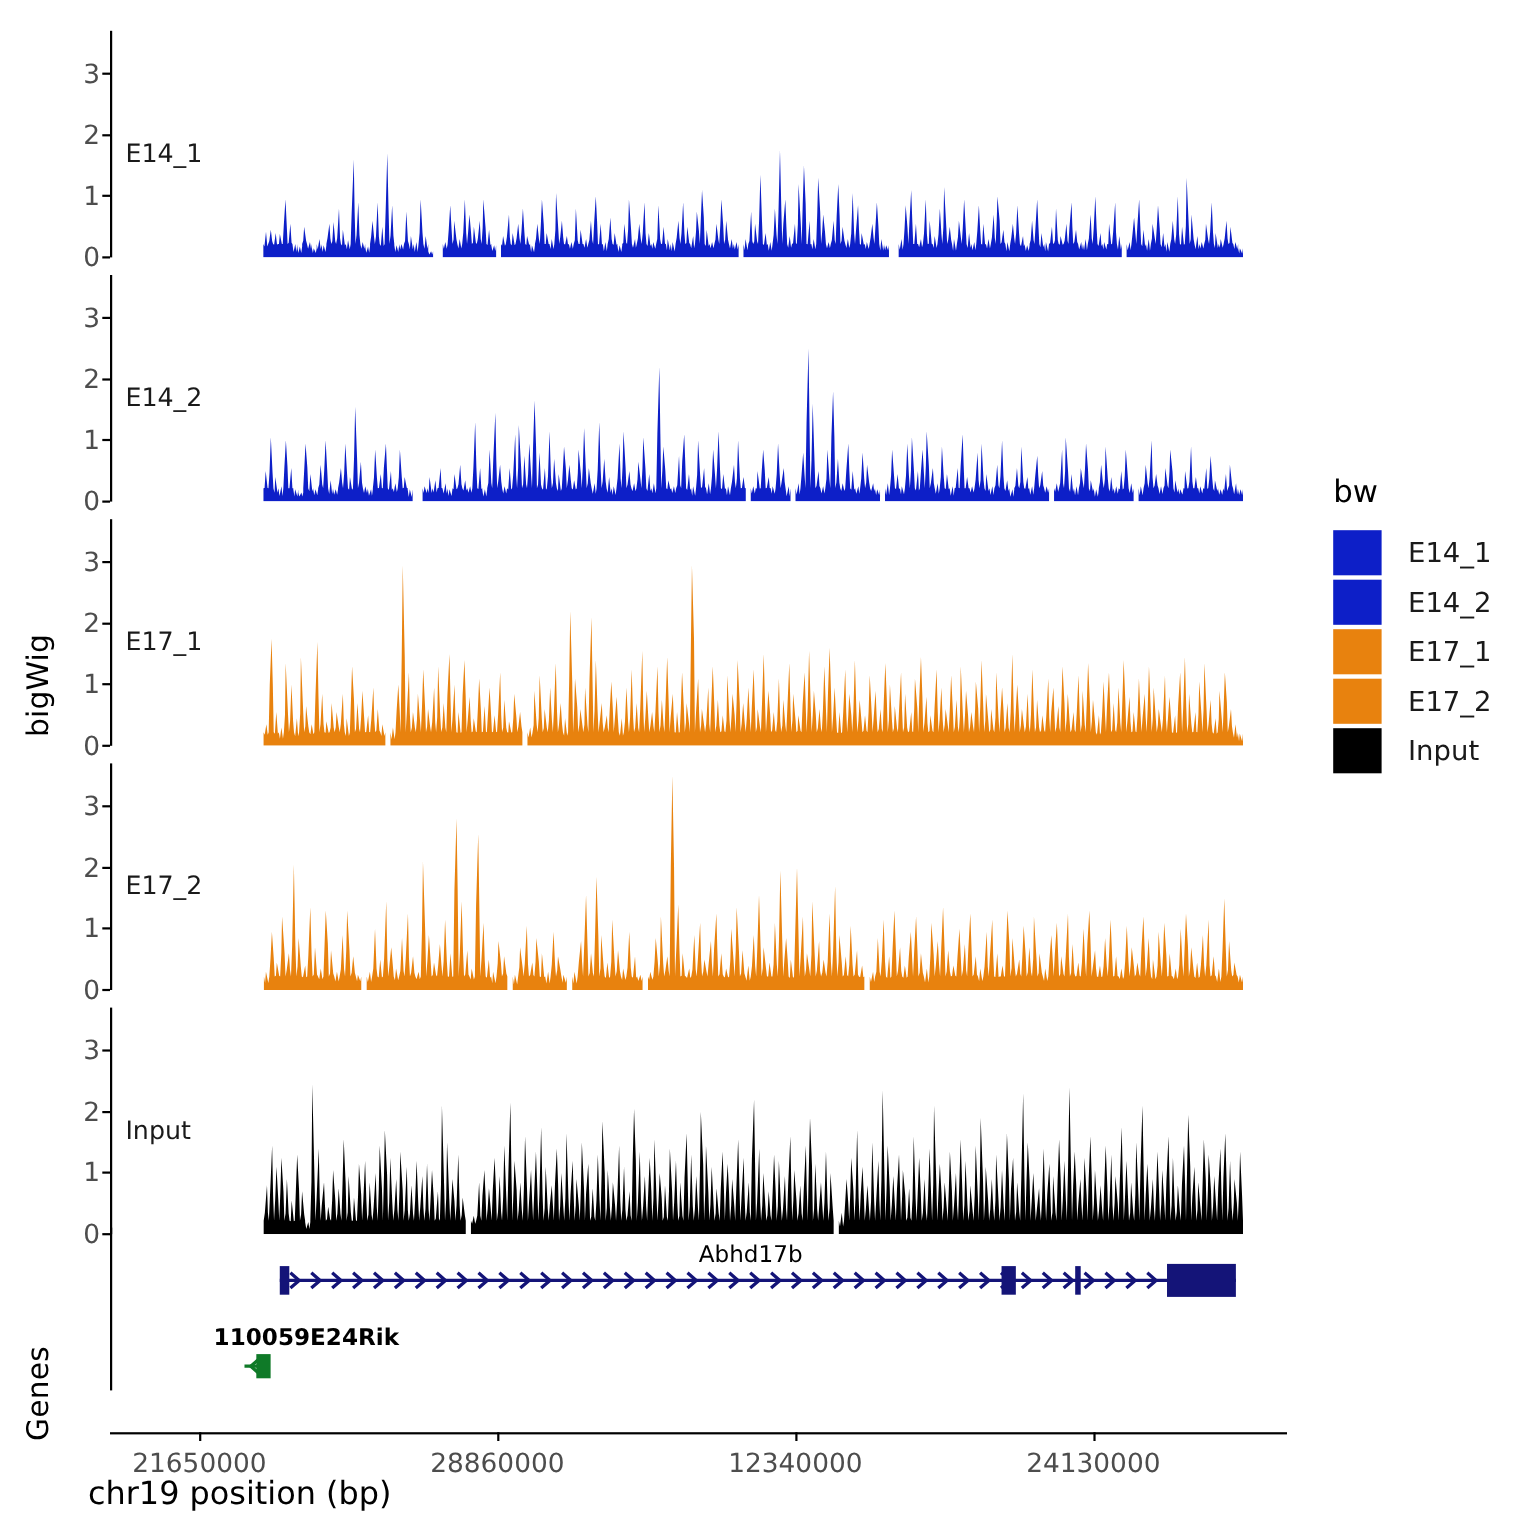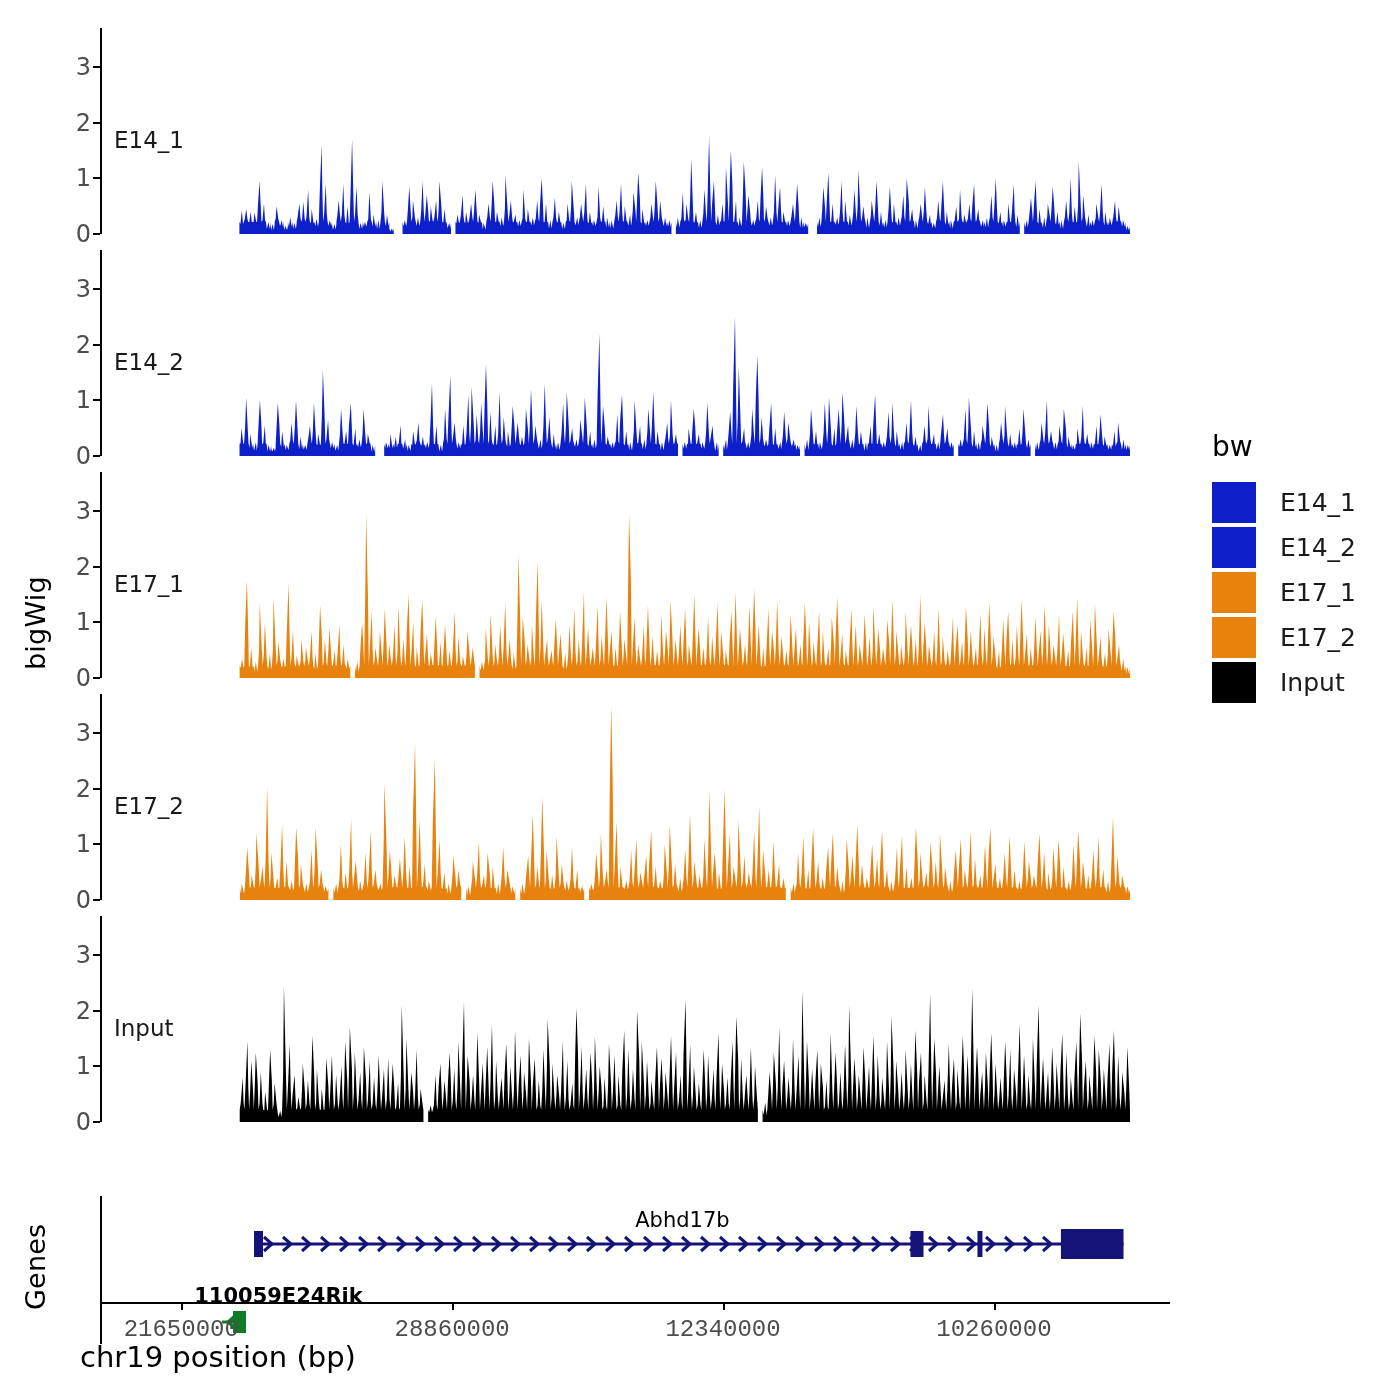--- a/index.html
+++ b/index.html
@@ -42,21 +42,21 @@
   .legend-row{display:flex;align-items:center;height:43px;margin-bottom:2px;}
   .legend-swatch{width:44px;height:41px;flex:0 0 44px;}
   .legend-text{font-size:25px;color:#1a1a1a;margin-left:24px;white-space:nowrap;}
 
   
   #genes-panel{position:absolute;left:100px;}
   #genes-panel .vaxis{width:2px;background:#000;}
   .gene-label{position:absolute;font-size:21px;color:#000;white-space:nowrap;transform:translateX(-50%);}
 
   
-  #xaxis{position:absolute;left:100px;font-family:Liberation Mono, monospace;}
+  #xaxis{position:absolute;left:100px;}
   #xaxis .xline{position:absolute;left:0;top:0;height:2px;background:#000;}
   #xaxis .xtick{position:absolute;top:0;width:2px;height:8px;background:#000;}
   #xaxis .xticklabel{
     position:absolute;top:14px;transform:translateX(-50%);
     font-size:24px;color:#4d4d4d;white-space:nowrap;
   }
   #xaxis-title{
     position:absolute;width:1100px;left:80px;top:1340px;
     font-size:29px;color:#000;
   }
@@ -150,21 +150,21 @@
         <div class="ticklabel" style="top:38.972972972973px;">3</div>
         <div class="panel-label" style="left:14px;top:98.64864864864866px;">Input</div>
         <div class="plotwrap" style="left:135px;width:895px;height:206px;">
           <svg width="895" height="206" viewBox="0 0 895 206">
             <path d="M 0 206 L 0.00 206 L 4.71 206 L 4.71 193.75 L 5.75 186.63 L 7.71 161.46 L 8.57 186.63 L 9.42 193.75 L 9.42 193.75 L 10.46 170.69 L 12.41 125.27 L 13.28 170.69 L 14.13 193.75 L 14.13 193.75 L 15.17 174.33 L 16.33 144.76 L 17.99 174.33 L 18.84 193.75 L 18.84 193.75 L 19.88 167.41 L 20.81 136.41 L 22.70 167.41 L 23.55 193.75 L 23.55 193.75 L 24.59 187.07 L 25.82 155.89 L 27.42 187.07 L 28.26 193.75 L 28.26 193.75 L 29.30 194.28 L 30.14 175.38 L 32.13 194.28 L 32.97 193.75 L 32.97 193.75 L 34.01 165.00 L 35.17 133.62 L 36.84 165.00 L 37.68 193.75 L 37.68 193.75 L 38.72 188.03 L 39.63 167.03 L 41.55 188.03 L 42.39 193.75 L 42.39 194.86 L 43.43 201.20 L 45.28 194.86 L 46.26 201.20 L 47.11 194.86 L 47.11 193.75 L 48.14 158.15 L 48.91 69.59 L 50.97 158.15 L 51.82 193.75 L 51.82 193.75 L 52.85 172.73 L 54.77 128.05 L 55.68 172.73 L 56.53 193.75 L 56.53 193.75 L 57.56 179.13 L 59.56 158.68 L 60.39 179.13 L 61.24 193.75 L 61.24 193.75 L 62.27 192.18 L 63.33 180.95 L 65.10 192.18 L 65.95 193.75 L 65.95 193.75 L 66.98 174.76 L 67.82 147.54 L 69.81 174.76 L 70.66 193.75 L 70.66 193.75 L 71.69 187.51 L 72.92 164.24 L 74.52 187.51 L 75.37 193.75 L 75.37 193.75 L 76.40 159.62 L 77.47 119.70 L 79.23 159.62 L 80.08 193.75 L 80.08 193.75 L 81.12 186.13 L 81.92 153.11 L 83.94 186.13 L 84.79 193.75 L 84.79 193.75 L 85.83 193.82 L 86.79 172.59 L 88.65 193.82 L 89.50 193.75 L 89.50 193.75 L 90.54 170.15 L 91.34 141.97 L 93.36 170.15 L 94.21 193.75 L 94.21 193.75 L 95.25 175.61 L 96.92 139.19 L 98.07 175.61 L 98.92 193.75 L 98.92 193.75 L 99.96 188.00 L 101.09 158.68 L 102.78 188.00 L 103.63 193.75 L 103.63 193.75 L 104.67 181.26 L 106.53 150.32 L 107.49 181.26 L 108.34 193.75 L 108.34 193.75 L 109.38 164.22 L 110.18 125.27 L 112.20 164.22 L 113.05 193.75 L 113.05 193.75 L 114.09 152.19 L 114.86 111.35 L 116.92 152.19 L 117.76 193.75 L 117.76 193.75 L 118.80 177.38 L 119.85 136.41 L 121.63 177.38 L 122.47 193.75 L 122.47 193.75 L 123.51 183.97 L 125.20 155.89 L 126.34 183.97 L 127.18 193.75 L 127.18 193.75 L 128.22 165.62 L 128.90 130.84 L 131.05 165.62 L 131.89 193.75 L 131.89 193.75 L 132.93 183.95 L 134.81 144.76 L 135.76 183.95 L 136.61 193.75 L 136.61 193.75 L 137.64 187.48 L 139.08 161.46 L 140.47 187.48 L 141.32 193.75 L 141.32 193.75 L 142.35 176.15 L 143.74 139.19 L 145.18 176.15 L 146.03 193.75 L 146.03 193.75 L 147.06 181.38 L 148.95 153.11 L 149.89 181.38 L 150.74 193.75 L 150.74 193.75 L 151.77 183.39 L 153.22 141.97 L 154.60 183.39 L 155.45 193.75 L 155.45 193.75 L 156.48 172.81 L 157.74 147.54 L 159.31 172.81 L 160.16 193.75 L 160.16 193.75 L 161.19 191.62 L 163.14 167.03 L 164.02 191.62 L 164.87 193.75 L 164.87 193.75 L 165.90 160.90 L 166.76 89.08 L 168.73 160.90 L 169.58 193.75 L 169.58 193.75 L 170.62 173.84 L 171.41 122.49 L 173.44 173.84 L 174.29 193.75 L 174.29 193.75 L 175.33 176.34 L 176.33 155.89 L 178.15 176.34 L 179.00 193.75 L 179.00 193.75 L 180.04 179.95 L 181.63 133.62 L 182.86 179.95 L 183.71 193.75 L 183.71 193.75 L 184.75 188.52 L 185.61 172.59 L 187.57 188.52 L 188.42 193.75 L 188.42 206 L 193.13 206 L 193.13 193.75 L 194.17 196.42 L 195.69 189.30 L 196.99 196.42 L 197.84 193.75 L 197.84 193.75 L 198.88 189.29 L 200.57 158.68 L 201.70 189.29 L 202.55 193.75 L 202.55 193.75 L 203.59 171.08 L 205.36 147.54 L 206.42 171.08 L 207.26 193.75 L 207.26 193.75 L 208.30 183.41 L 209.51 164.24 L 211.13 183.41 L 211.97 193.75 L 211.97 193.75 L 213.01 165.11 L 214.63 136.41 L 215.84 165.11 L 216.68 193.75 L 216.68 193.75 L 217.72 185.87 L 219.26 153.11 L 220.55 185.87 L 221.39 193.75 L 221.39 193.75 L 222.43 171.96 L 223.46 125.27 L 225.26 171.96 L 226.11 193.75 L 226.11 193.75 L 227.14 150.91 L 228.99 86.30 L 229.97 150.91 L 230.82 193.75 L 230.82 193.75 L 231.85 165.99 L 232.70 139.19 L 234.68 165.99 L 235.53 193.75 L 235.53 193.75 L 236.56 183.93 L 238.06 158.68 L 239.39 183.93 L 240.24 193.75 L 240.24 193.75 L 241.27 164.52 L 242.33 116.92 L 244.10 164.52 L 244.95 193.75 L 244.95 193.75 L 245.98 175.97 L 247.76 147.54 L 248.81 175.97 L 249.66 193.75 L 249.66 193.75 L 250.69 167.05 L 252.23 130.84 L 253.52 167.05 L 254.37 193.75 L 254.37 193.75 L 255.40 169.33 L 256.96 108.57 L 258.23 169.33 L 259.08 193.75 L 259.08 193.75 L 260.12 182.67 L 261.10 144.76 L 262.94 182.67 L 263.79 193.75 L 263.79 193.75 L 264.83 179.65 L 266.61 161.46 L 267.65 179.65 L 268.50 193.75 L 268.50 193.75 L 269.54 160.15 L 271.20 128.05 L 272.36 160.15 L 273.21 193.75 L 273.21 193.75 L 274.25 180.31 L 275.35 150.32 L 277.07 180.31 L 277.92 193.75 L 277.92 193.75 L 278.96 173.34 L 280.03 114.14 L 281.78 173.34 L 282.63 193.75 L 282.63 193.75 L 283.67 169.58 L 285.60 139.19 L 286.49 169.58 L 287.34 193.75 L 287.34 193.75 L 288.38 179.73 L 289.08 155.89 L 291.20 179.73 L 292.05 193.75 L 292.05 193.75 L 293.09 164.19 L 293.95 122.49 L 295.92 164.19 L 296.76 193.75 L 296.76 193.75 L 297.80 168.78 L 299.78 141.97 L 300.63 168.78 L 301.47 193.75 L 301.47 193.75 L 302.51 190.03 L 303.81 164.24 L 305.34 190.03 L 306.18 193.75 L 306.18 193.75 L 307.22 175.58 L 308.47 133.62 L 310.05 175.58 L 310.89 193.75 L 310.89 193.75 L 311.93 150.56 L 312.63 103.00 L 314.76 150.56 L 315.61 193.75 L 315.61 193.75 L 316.64 182.07 L 317.53 147.54 L 319.47 182.07 L 320.32 193.75 L 320.32 193.75 L 321.35 180.12 L 322.18 158.68 L 324.18 180.12 L 325.03 193.75 L 325.03 193.75 L 326.06 175.43 L 327.84 125.27 L 328.89 175.43 L 329.74 193.75 L 329.74 193.75 L 330.77 183.87 L 332.31 144.76 L 333.60 183.87 L 334.45 193.75 L 334.45 193.75 L 335.48 188.84 L 337.32 167.03 L 338.31 188.84 L 339.16 193.75 L 339.16 193.75 L 340.19 138.54 L 341.43 91.86 L 343.02 138.54 L 343.87 193.75 L 343.87 193.75 L 344.90 177.07 L 346.64 130.84 L 347.73 177.07 L 348.58 193.75 L 348.58 193.75 L 349.62 181.35 L 351.25 153.11 L 352.44 181.35 L 353.29 193.75 L 353.29 193.75 L 354.33 167.11 L 355.62 136.41 L 357.15 167.11 L 358.00 193.75 L 358.00 193.75 L 359.04 173.43 L 359.91 119.70 L 361.86 173.43 L 362.71 193.75 L 362.71 193.75 L 363.75 173.24 L 364.74 150.32 L 366.57 173.24 L 367.42 193.75 L 367.42 193.75 L 368.46 190.31 L 369.54 161.46 L 371.28 190.31 L 372.13 193.75 L 372.13 193.75 L 373.17 166.82 L 373.97 128.05 L 375.99 166.82 L 376.84 193.75 L 376.84 193.75 L 377.88 176.88 L 379.52 139.19 L 380.70 176.88 L 381.55 193.75 L 381.55 193.75 L 382.59 189.42 L 383.35 158.68 L 385.42 189.42 L 386.26 193.75 L 386.26 193.75 L 387.30 154.56 L 389.20 114.14 L 390.13 154.56 L 390.97 193.75 L 390.97 193.75 L 392.01 180.59 L 393.37 133.62 L 394.84 180.59 L 395.68 193.75 L 395.68 193.75 L 396.72 182.83 L 397.94 153.11 L 399.55 182.83 L 400.39 193.75 L 400.39 193.75 L 401.43 142.72 L 402.10 94.65 L 404.26 142.72 L 405.11 193.75 L 405.11 193.75 L 406.14 167.65 L 406.80 125.27 L 408.97 167.65 L 409.82 193.75 L 409.82 193.75 L 410.85 178.98 L 412.02 144.76 L 413.68 178.98 L 414.53 193.75 L 414.53 193.75 L 415.56 187.29 L 416.39 164.24 L 418.39 187.29 L 419.24 193.75 L 419.24 193.75 L 420.27 164.12 L 421.92 130.84 L 423.10 164.12 L 423.95 193.75 L 423.95 193.75 L 424.98 168.68 L 426.51 141.97 L 427.81 168.68 L 428.66 193.75 L 428.66 193.75 L 429.69 180.17 L 430.59 155.89 L 432.52 180.17 L 433.37 193.75 L 433.37 193.75 L 434.40 163.77 L 436.05 119.70 L 437.23 163.77 L 438.08 193.75 L 438.08 193.75 L 439.12 172.39 L 441.06 136.41 L 441.94 172.39 L 442.79 193.75 L 442.79 193.75 L 443.83 185.95 L 445.76 158.68 L 446.65 185.95 L 447.50 193.75 L 447.50 193.75 L 448.54 137.71 L 450.52 83.51 L 451.36 137.71 L 452.21 193.75 L 452.21 193.75 L 453.25 176.76 L 455.22 128.05 L 456.07 176.76 L 456.92 193.75 L 456.92 193.75 L 457.96 179.63 L 458.93 150.32 L 460.78 179.63 L 461.63 193.75 L 461.63 193.75 L 462.67 188.66 L 463.82 167.03 L 465.49 188.66 L 466.34 193.75 L 466.34 193.75 L 467.38 167.92 L 468.70 133.62 L 470.20 167.92 L 471.05 193.75 L 471.05 193.75 L 472.09 180.54 L 473.09 139.19 L 474.92 180.54 L 475.76 193.75 L 475.76 193.75 L 476.80 183.23 L 478.57 153.11 L 479.63 183.23 L 480.47 193.75 L 480.47 193.75 L 481.51 161.08 L 483.50 116.92 L 484.34 161.08 L 485.18 193.75 L 485.18 193.75 L 486.22 175.04 L 487.05 147.54 L 489.05 175.04 L 489.89 193.75 L 489.89 193.75 L 490.93 187.28 L 492.54 161.46 L 493.76 187.28 L 494.61 193.75 L 494.61 193.75 L 495.64 166.85 L 497.58 125.27 L 498.47 166.85 L 499.32 193.75 L 499.32 193.75 L 500.35 143.94 L 501.37 100.22 L 503.18 143.94 L 504.03 193.75 L 504.03 193.75 L 505.06 183.03 L 506.17 141.97 L 507.89 183.03 L 508.74 193.75 L 508.74 193.75 L 509.77 180.10 L 511.34 158.68 L 512.60 180.10 L 513.45 193.75 L 513.45 193.75 L 514.48 177.01 L 515.89 130.84 L 517.31 177.01 L 518.16 193.75 L 518.16 193.75 L 519.19 182.23 L 519.97 150.32 L 522.02 182.23 L 522.87 193.75 L 522.87 206 L 527.58 206 L 527.58 193.75 L 528.62 198.98 L 530.25 186.51 L 531.44 198.98 L 532.29 193.75 L 532.29 193.75 L 533.33 177.36 L 534.57 155.89 L 536.15 177.36 L 537.00 193.75 L 537.00 193.75 L 538.04 166.69 L 538.84 136.41 L 540.86 166.69 L 541.71 193.75 L 541.71 193.75 L 542.75 172.46 L 544.23 111.35 L 545.57 172.46 L 546.42 193.75 L 546.42 193.75 L 547.46 170.19 L 549.10 144.76 L 550.28 170.19 L 551.13 193.75 L 551.13 193.75 L 552.17 182.95 L 553.58 161.46 L 554.99 182.95 L 555.84 193.75 L 555.84 193.75 L 556.88 175.87 L 558.01 122.49 L 559.70 175.87 L 560.55 193.75 L 560.55 193.75 L 561.59 174.45 L 563.54 139.19 L 564.42 174.45 L 565.26 193.75 L 565.26 193.75 L 566.30 156.59 L 567.42 75.16 L 569.13 156.59 L 569.97 193.75 L 569.97 193.75 L 571.01 164.09 L 571.98 125.27 L 573.84 164.09 L 574.68 193.75 L 574.68 193.75 L 575.72 180.01 L 577.11 153.11 L 578.55 180.01 L 579.39 193.75 L 579.39 193.75 L 580.43 165.11 L 582.29 133.62 L 583.26 165.11 L 584.11 193.75 L 584.11 193.75 L 585.14 171.13 L 585.82 147.54 L 587.97 171.13 L 588.82 193.75 L 588.82 193.75 L 589.85 191.11 L 591.50 164.24 L 592.68 191.11 L 593.53 193.75 L 593.53 193.75 L 594.56 173.91 L 595.69 116.92 L 597.39 173.91 L 598.24 193.75 L 598.24 193.75 L 599.27 169.15 L 600.58 136.41 L 602.10 169.15 L 602.95 193.75 L 602.95 193.75 L 603.98 186.39 L 605.46 155.89 L 606.81 186.39 L 607.66 193.75 L 607.66 193.75 L 608.69 172.00 L 610.05 128.05 L 611.52 172.00 L 612.37 193.75 L 612.37 193.75 L 613.40 160.42 L 614.12 89.08 L 616.23 160.42 L 617.08 193.75 L 617.08 193.75 L 618.12 169.35 L 619.42 141.97 L 620.94 169.35 L 621.79 193.75 L 621.79 193.75 L 622.83 181.85 L 623.78 158.68 L 625.65 181.85 L 626.50 193.75 L 626.50 193.75 L 627.54 166.07 L 628.55 130.84 L 630.36 166.07 L 631.21 193.75 L 631.21 193.75 L 632.25 180.08 L 634.05 150.32 L 635.07 180.08 L 635.92 193.75 L 635.92 193.75 L 636.96 163.93 L 638.35 119.70 L 639.78 163.93 L 640.63 193.75 L 640.63 193.75 L 641.67 179.49 L 642.72 139.19 L 644.49 179.49 L 645.34 193.75 L 645.34 193.75 L 646.38 184.70 L 647.11 161.46 L 649.20 184.70 L 650.05 193.75 L 650.05 193.75 L 651.09 170.74 L 652.02 125.27 L 653.92 170.74 L 654.76 193.75 L 654.76 193.75 L 655.80 155.97 L 656.52 100.22 L 658.63 155.97 L 659.47 193.75 L 659.47 193.75 L 660.51 175.57 L 661.14 144.76 L 663.34 175.57 L 664.18 193.75 L 664.18 193.75 L 665.22 183.24 L 666.66 155.89 L 668.05 183.24 L 668.89 193.75 L 668.89 193.75 L 669.93 175.37 L 670.57 133.62 L 672.76 175.37 L 673.61 193.75 L 673.61 193.75 L 674.64 181.22 L 675.92 147.54 L 677.47 181.22 L 678.32 193.75 L 678.32 193.75 L 679.35 156.10 L 680.39 114.14 L 682.18 156.10 L 683.03 193.75 L 683.03 193.75 L 684.06 165.18 L 685.99 136.41 L 686.89 165.18 L 687.74 193.75 L 687.74 193.75 L 688.77 185.87 L 689.66 158.68 L 691.60 185.87 L 692.45 193.75 L 692.45 193.75 L 693.48 154.55 L 695.15 77.95 L 696.31 154.55 L 697.16 193.75 L 697.16 193.75 L 698.19 157.16 L 699.34 122.49 L 701.02 157.16 L 701.87 193.75 L 701.87 193.75 L 702.90 176.49 L 704.35 150.32 L 705.73 176.49 L 706.58 193.75 L 706.58 193.75 L 707.62 183.37 L 709.61 164.24 L 710.44 183.37 L 711.29 193.75 L 711.29 193.75 L 712.33 173.65 L 713.83 128.05 L 715.15 173.65 L 716.00 193.75 L 716.00 193.75 L 717.04 169.82 L 718.95 141.97 L 719.86 169.82 L 720.71 193.75 L 720.71 193.75 L 721.75 186.31 L 722.38 153.11 L 724.57 186.31 L 725.42 193.75 L 725.42 193.75 L 726.46 157.39 L 727.83 119.70 L 729.28 157.39 L 730.13 193.75 L 730.13 193.75 L 731.17 175.04 L 732.59 139.19 L 733.99 175.04 L 734.84 193.75 L 734.84 193.75 L 735.88 149.98 L 737.23 72.38 L 738.70 149.98 L 739.55 193.75 L 739.55 193.75 L 740.59 162.04 L 742.00 130.84 L 743.42 162.04 L 744.26 193.75 L 744.26 193.75 L 745.30 178.22 L 747.20 155.89 L 748.13 178.22 L 748.97 193.75 L 748.97 193.75 L 750.01 170.04 L 750.91 136.41 L 752.84 170.04 L 753.68 193.75 L 753.68 193.75 L 754.72 155.80 L 756.26 116.92 L 757.55 155.80 L 758.39 193.75 L 758.39 193.75 L 759.43 178.70 L 760.43 147.54 L 762.26 178.70 L 763.11 193.75 L 763.11 193.75 L 764.14 183.95 L 765.50 161.46 L 766.97 183.95 L 767.82 193.75 L 767.82 193.75 L 768.85 162.94 L 770.18 125.27 L 771.68 162.94 L 772.53 193.75 L 772.53 193.75 L 773.56 179.75 L 775.34 133.62 L 776.39 179.75 L 777.24 193.75 L 777.24 193.75 L 778.27 177.55 L 779.05 153.11 L 781.10 177.55 L 781.95 193.75 L 781.95 193.75 L 782.98 158.75 L 784.73 108.57 L 785.81 158.75 L 786.66 193.75 L 786.66 193.75 L 787.69 173.23 L 789.06 139.19 L 790.52 173.23 L 791.37 193.75 L 791.37 193.75 L 792.40 186.62 L 793.27 158.68 L 795.23 186.62 L 796.08 193.75 L 796.08 193.75 L 797.12 169.91 L 797.93 122.49 L 799.94 169.91 L 800.79 193.75 L 800.79 193.75 L 801.83 144.59 L 803.62 89.08 L 804.65 144.59 L 805.50 193.75 L 805.50 193.75 L 806.54 170.63 L 808.05 141.97 L 809.36 170.63 L 810.21 193.75 L 810.21 193.75 L 811.25 182.53 L 813.04 155.89 L 814.07 182.53 L 814.92 193.75 L 814.92 193.75 L 815.96 168.70 L 817.21 130.84 L 818.78 168.70 L 819.63 193.75 L 819.63 193.75 L 820.67 178.46 L 821.60 147.54 L 823.49 178.46 L 824.34 193.75 L 824.34 193.75 L 825.38 157.14 L 827.27 116.92 L 828.20 157.14 L 829.05 193.75 L 829.05 193.75 L 830.09 179.86 L 831.32 136.41 L 832.92 179.86 L 833.76 193.75 L 833.76 193.75 L 834.80 185.87 L 835.81 161.46 L 837.63 185.87 L 838.47 193.75 L 838.47 193.75 L 839.51 160.41 L 841.38 125.27 L 842.34 160.41 L 843.18 193.75 L 843.18 193.75 L 844.22 144.15 L 845.21 97.43 L 847.05 144.15 L 847.89 193.75 L 847.89 193.75 L 848.93 172.10 L 850.85 144.76 L 851.76 172.10 L 852.61 193.75 L 852.61 193.75 L 853.64 183.48 L 854.28 158.68 L 856.47 183.48 L 857.32 193.75 L 857.32 193.75 L 858.35 157.04 L 859.43 119.70 L 861.18 157.04 L 862.03 193.75 L 862.03 193.75 L 863.06 166.54 L 863.79 133.62 L 865.89 166.54 L 866.74 193.75 L 866.74 193.75 L 867.77 180.84 L 868.86 153.11 L 870.60 180.84 L 871.45 193.75 L 871.45 193.75 L 872.48 163.97 L 874.47 128.05 L 875.31 163.97 L 876.16 193.75 L 876.16 193.75 L 877.19 154.98 L 878.90 114.14 L 880.02 154.98 L 880.87 193.75 L 880.87 193.75 L 881.90 181.92 L 883.24 139.19 L 884.73 181.92 L 885.58 193.75 L 885.58 193.75 L 886.62 177.53 L 887.26 155.89 L 889.44 177.53 L 890.29 193.75 L 890.29 193.75 L 891.33 170.74 L 892.36 130.84 L 894.15 170.74 L 895.00 193.75 L 895 206 Z" fill="#000000" stroke="none"></path>
           </svg>
         </div>
       </div>
     </div>
 
-  <div id="genes-panel" style="top: 1196px; width: 1070px; height: 148px;">
+  <div id="genes-panel" style="top: 1116px; width: 1070px; height: 148px;">
       <div class="vaxis" style="height:148px;"></div>
       <div class="plotwrap" style="left:154.40506329113924px;top:0;width:869.5443037974685px;height:90px;">
         <svg width="869.5443037974685" height="90" viewBox="0 0 869.5443037974685 90">
           <line x1="0" y1="48" x2="869.5443037974685" y2="48" stroke="#141478" stroke-width="3"></line>
           <path d="M 10 41 L 18 48 L 10 55" fill="none" stroke="#141478" stroke-width="3"></path>
           <path d="M 29 41 L 37 48 L 29 55" fill="none" stroke="#141478" stroke-width="3"></path>
           <path d="M 48 41 L 56 48 L 48 55" fill="none" stroke="#141478" stroke-width="3"></path>
           <path d="M 67 41 L 75 48 L 67 55" fill="none" stroke="#141478" stroke-width="3"></path>
           <path d="M 86 41 L 94 48 L 86 55" fill="none" stroke="#141478" stroke-width="3"></path>
           <path d="M 105 41 L 113 48 L 105 55" fill="none" stroke="#141478" stroke-width="3"></path>
@@ -226,21 +226,21 @@
 
   <div id="xaxis" style="top: 1302px; width: 1070px; height: 60px;">
       <div class="xline" style="width:1070px;"></div>
       <div class="xtick" style="left:81.26582278481013px;"></div>
       <div class="xticklabel" style="left:81.26582278481013px;">21650000</div>
       <div class="xtick" style="left:352.15189873417717px;"></div>
       <div class="xticklabel" style="left:352.15189873417717px;">28860000</div>
       <div class="xtick" style="left:623.0379746835443px;"></div>
       <div class="xticklabel" style="left:623.0379746835443px;">12340000</div>
       <div class="xtick" style="left:893.9240506329114px;"></div>
-      <div class="xticklabel" style="left:893.9240506329114px;">10260000</div>
+      <div class="xticklabel" style="left:893.9240506329114px;">24130000</div>
     </div>
   <div id="xaxis-title">chr19 position (bp)</div>
 
   <div id="legend">
     <div class="legend-title">bw</div>
     <div id="legend-items">
         <div class="legend-row">
           <span class="legend-swatch" style="background:#0D1FC8;"></span>
           <span class="legend-text">E14_1</span>
         </div>

